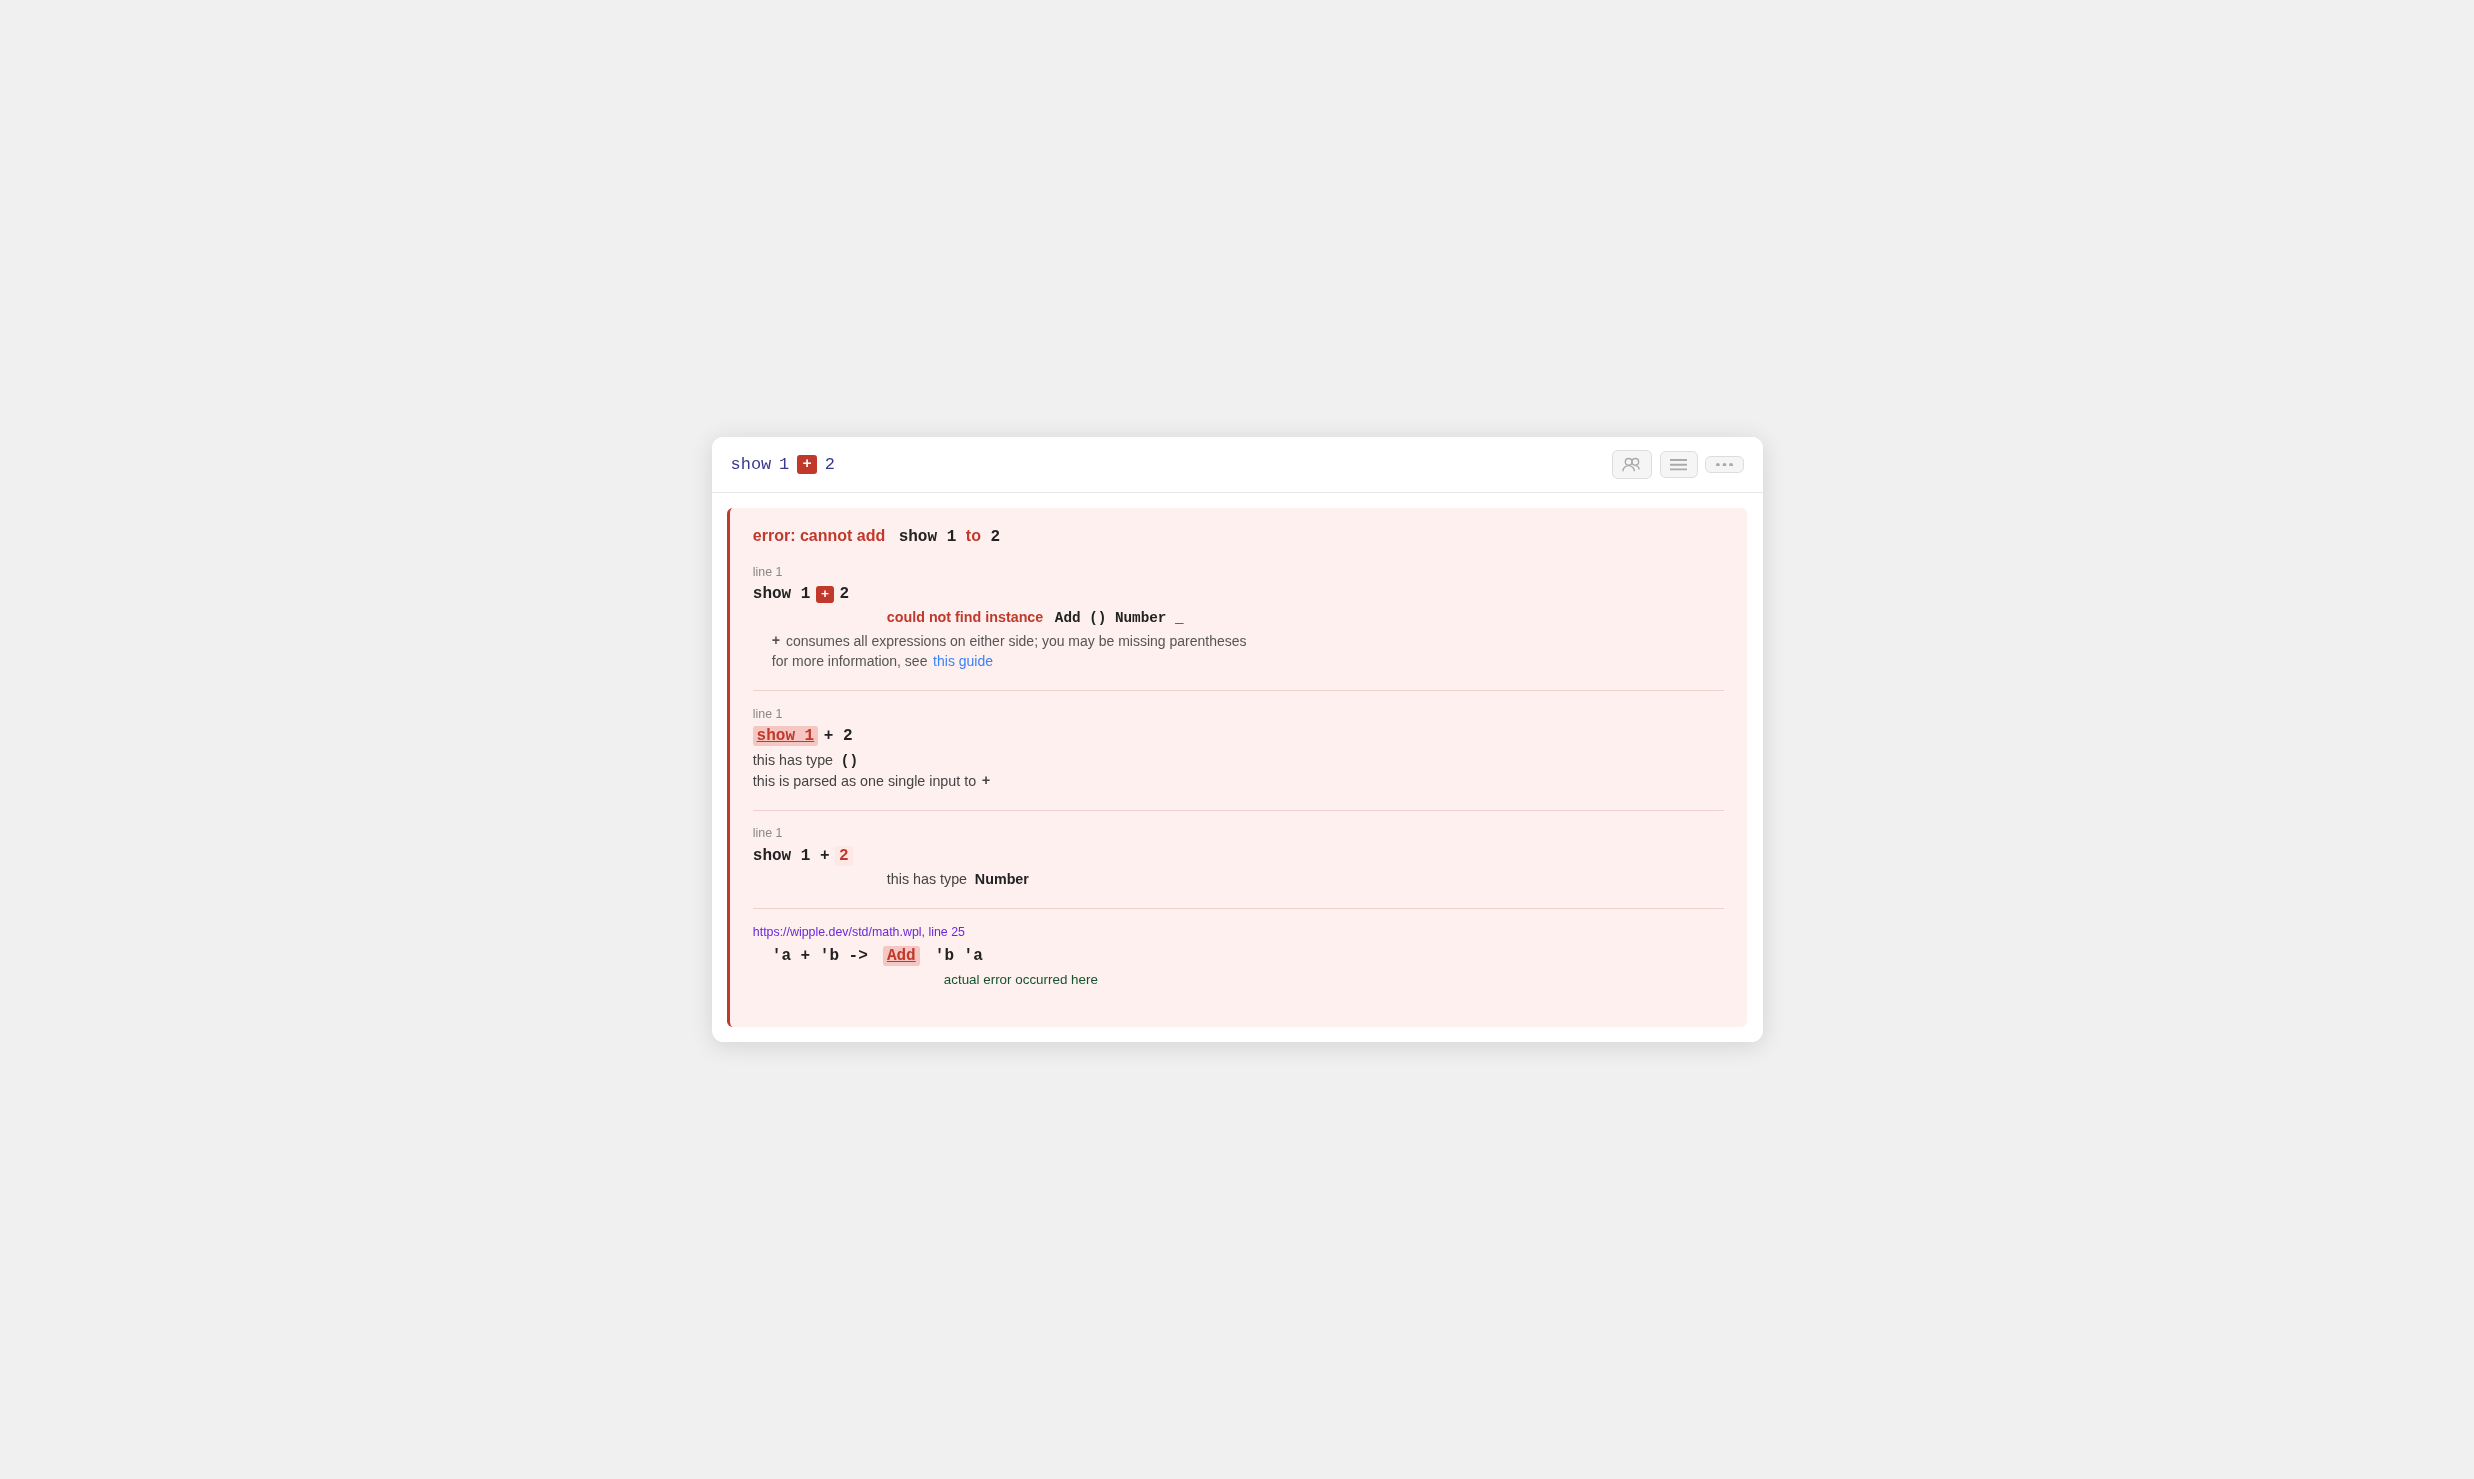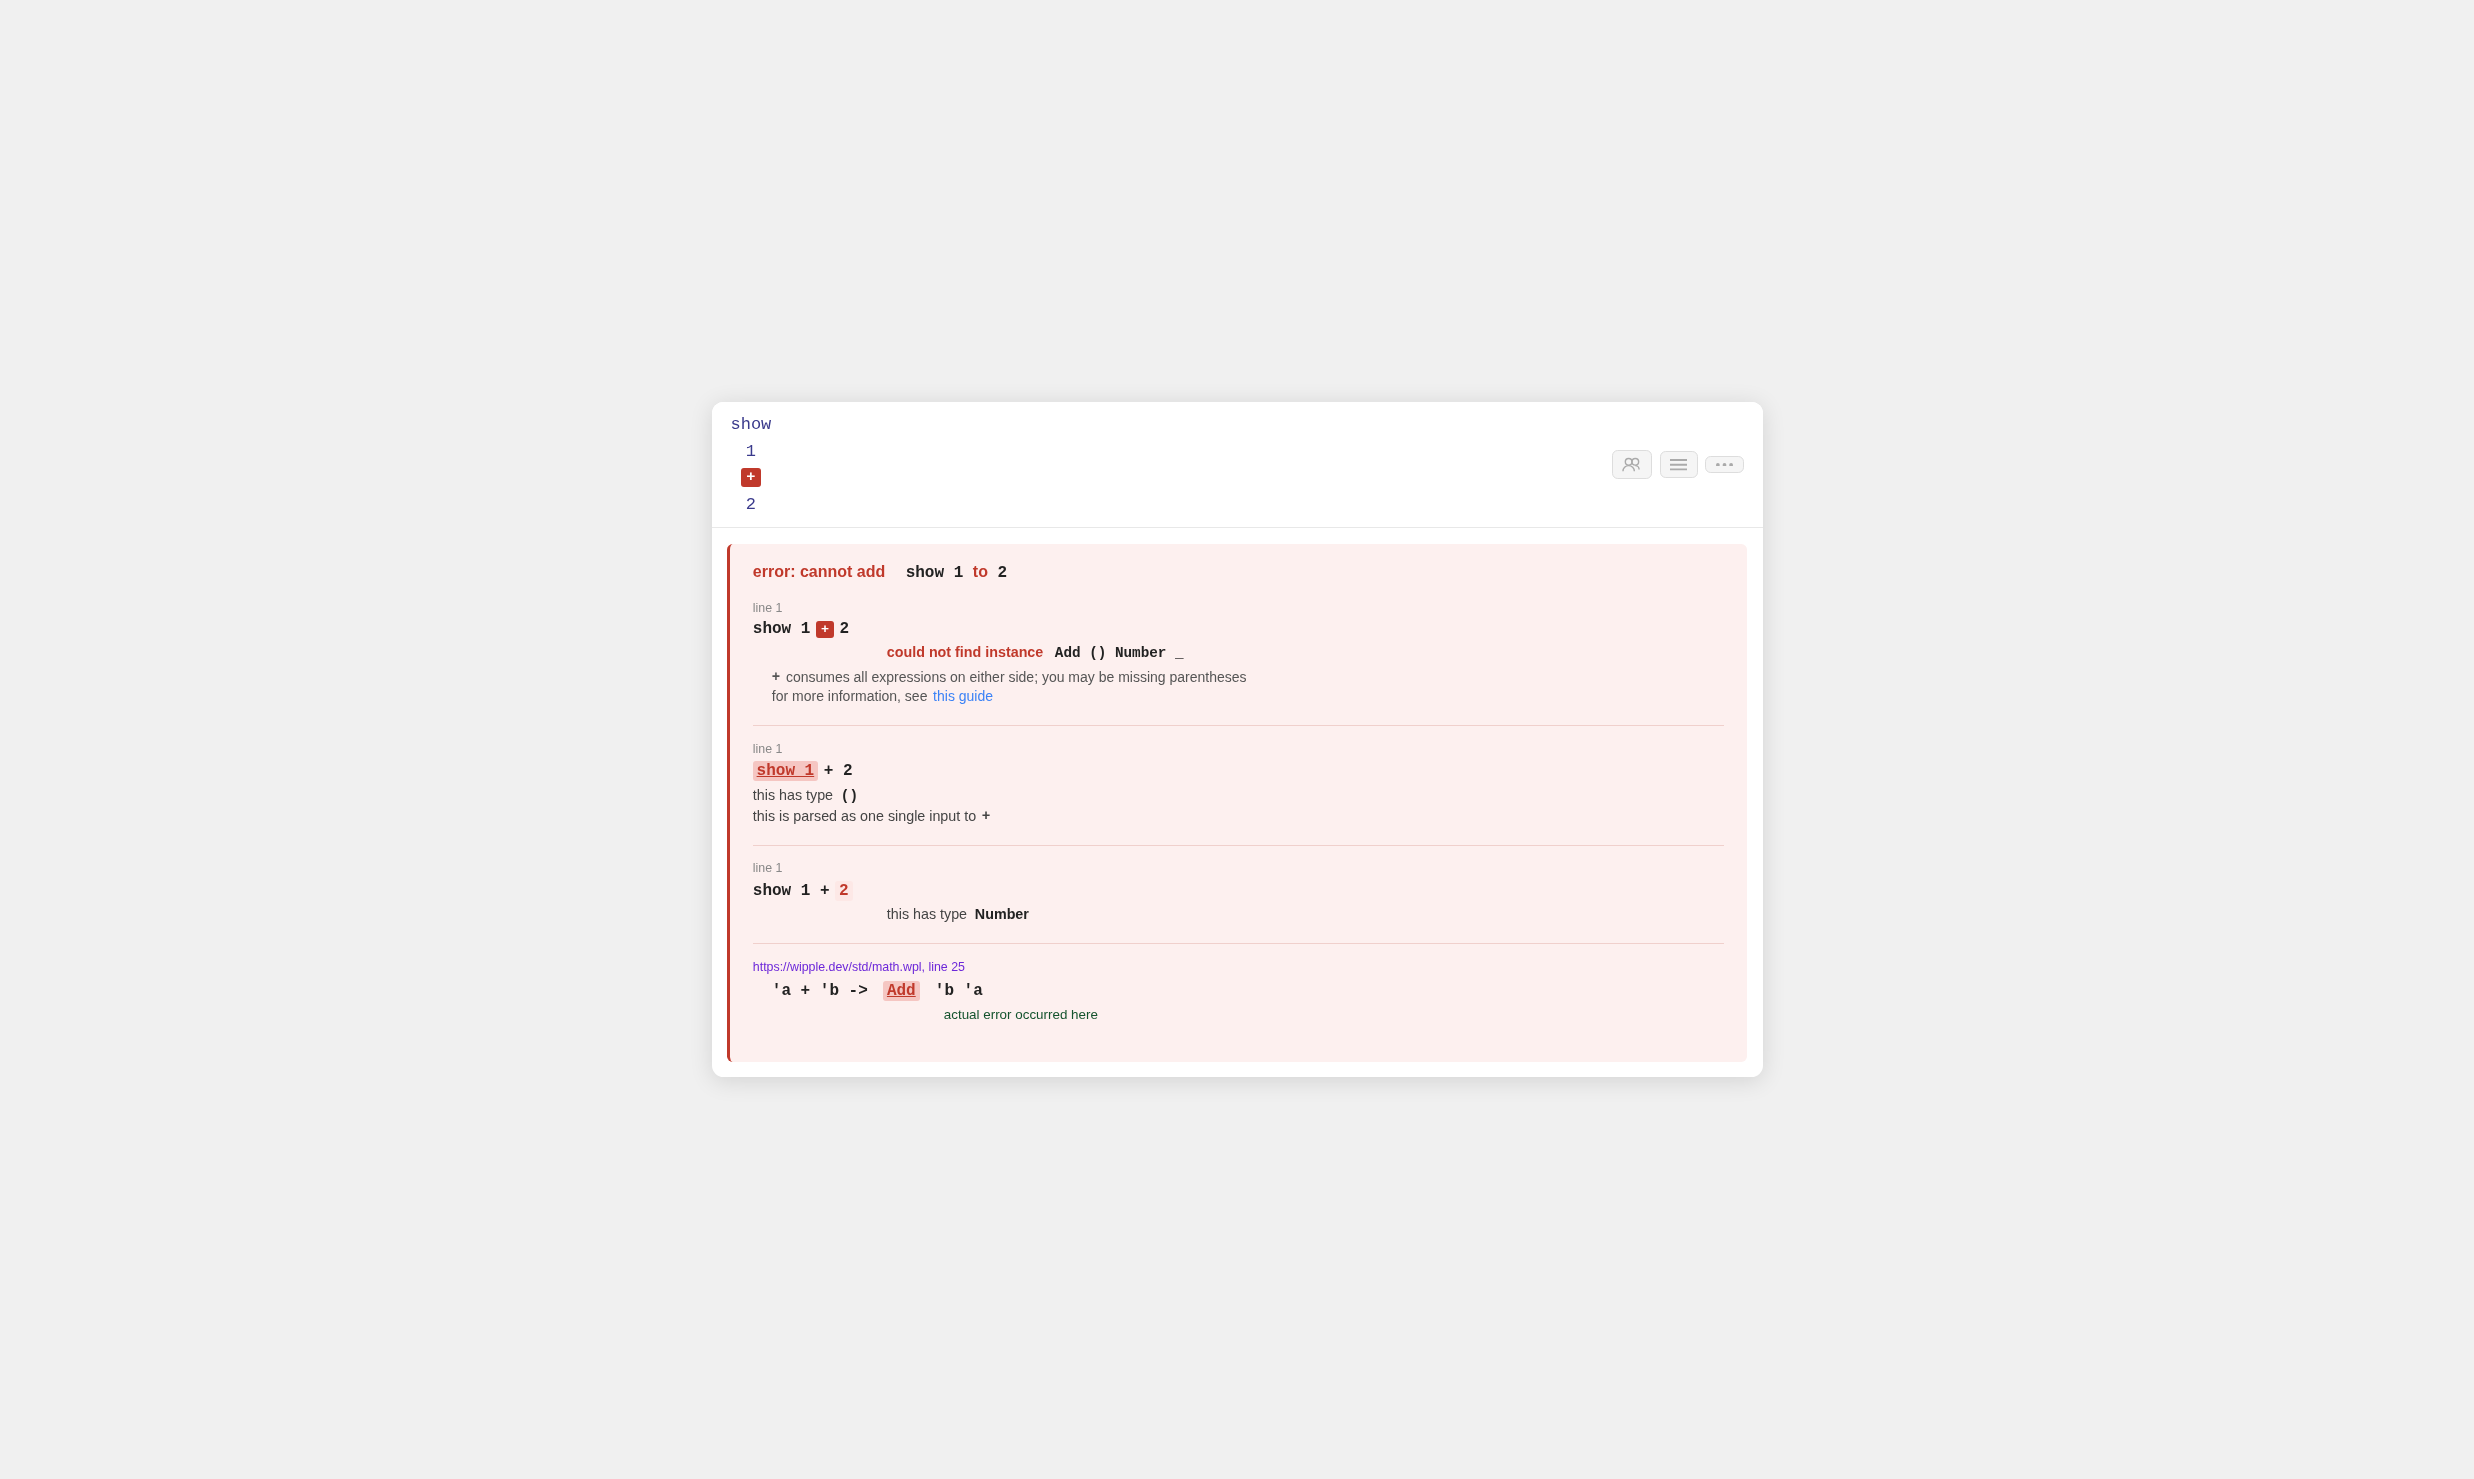--- a/index.html
+++ b/index.html
@@ -36,21 +36,20 @@
     }
 
     .code-input {
       font-family: 'Courier New', Courier, monospace;
       font-size: 17px;
       font-weight: 500;
       color: #3a3a8c;
       display: flex;
       align-items: center;
       gap: 7.6px;
-      flex-direction: column;
     }
 
     .plus-badge {
       background: #c0392b;
       color: #ffffff;
       font-family: 'Courier New', Courier, monospace;
       font-size: 15.3px;
       font-weight: bold;
       padding: 1.9px 5.7px;
       border-radius: 2.9px;
@@ -92,21 +91,20 @@
       font-size: 16px;
       font-weight: 700;
       color: #c0392b;
       margin-bottom: 19px;
     }
 
     .error-title .code-inline {
       font-family: 'Courier New', Courier, monospace;
       font-weight: 600;
       color: #222;
-      margin-left: 7px;
     }
 
     .section {
       margin-bottom: 21px;
     }
 
     .line-label {
       font-size: 12.4px;
       color: #888;
       margin-bottom: 5.7px;

